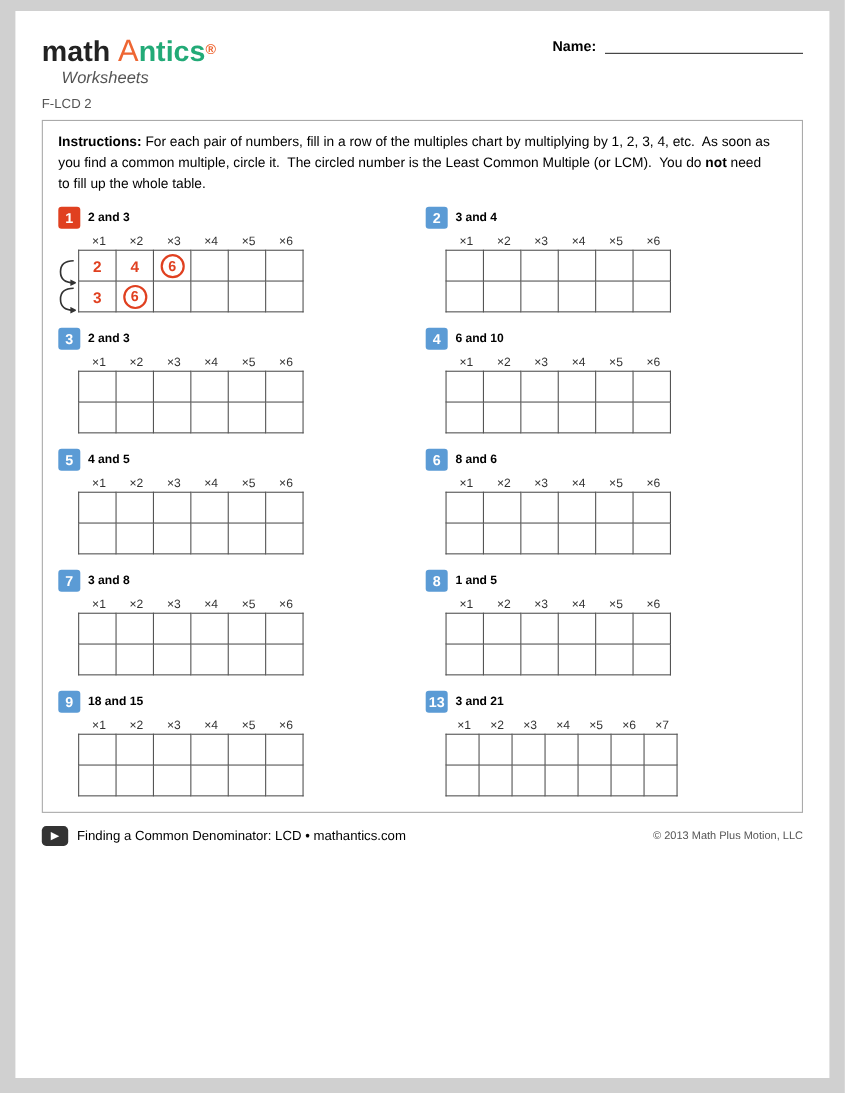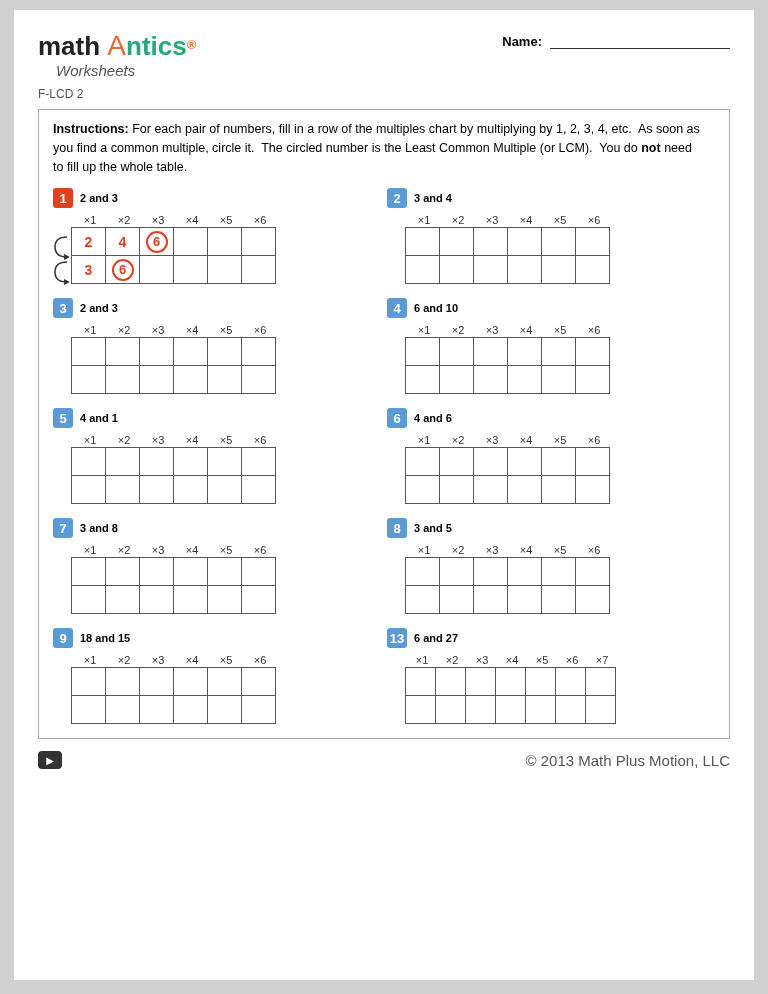--- a/index.html
+++ b/index.html
@@ -140,21 +140,21 @@
       background: #333;
       color: white;
       border-radius: 4px;
       width: 24px;
       height: 18px;
       display: flex;
       align-items: center;
       justify-content: center;
       font-size: 10px;
     }
-    .footer-right { font-size: 15px; color: #555; }
+    .footer-right { font-size: 10px; color: #555; }
   </style>
 </head>
 <body>
 
 <div class="page">
 
   <div class="top-header">
     <div class="logo-area">
       <div>
         <span class="logo-math" style="font-size:26px;font-weight:bold;">math </span><span class="logo-A">A</span><span class="logo-ntics" style="font-size:26px;font-weight:bold;color:#2a7;">ntics</span><span style="font-size:13px;color:#e63;font-weight:bold;vertical-align:super;">®</span>
@@ -339,21 +339,21 @@
                   <td></td>
                 </tr>
           </tbody>
             </table>
         </div>
       </div>
 
       <div class="problem">
         <div class="problem-header">
           <div class="problem-num">5</div>
-          <div class="problem-label">4 and 1</div>
+          <div class="problem-label">4 and 5</div>
         </div>
         <div style="margin-left:18px;">
           <div class="mult-headers">
             <div class="mult-header">×1</div>
             <div class="mult-header">×2</div>
             <div class="mult-header">×3</div>
             <div class="mult-header">×4</div>
             <div class="mult-header">×5</div>
             <div class="mult-header">×6</div>
           </div>
@@ -376,21 +376,21 @@
                   <td></td>
                 </tr>
           </tbody>
             </table>
         </div>
       </div>
 
       <div class="problem">
         <div class="problem-header">
           <div class="problem-num">6</div>
-          <div class="problem-label">4 and 6</div>
+          <div class="problem-label">8 and 6</div>
         </div>
         <div style="margin-left:18px;">
           <div class="mult-headers">
             <div class="mult-header">×1</div>
             <div class="mult-header">×2</div>
             <div class="mult-header">×3</div>
             <div class="mult-header">×4</div>
             <div class="mult-header">×5</div>
             <div class="mult-header">×6</div>
           </div>
@@ -450,21 +450,21 @@
                   <td></td>
                 </tr>
           </tbody>
             </table>
         </div>
       </div>
 
       <div class="problem">
         <div class="problem-header">
           <div class="problem-num">8</div>
-          <div class="problem-label">3 and 5</div>
+          <div class="problem-label">1 and 5</div>
         </div>
         <div style="margin-left:18px;">
           <div class="mult-headers">
             <div class="mult-header">×1</div>
             <div class="mult-header">×2</div>
             <div class="mult-header">×3</div>
             <div class="mult-header">×4</div>
             <div class="mult-header">×5</div>
             <div class="mult-header">×6</div>
           </div>
@@ -524,21 +524,21 @@
                   <td></td>
                 </tr>
           </tbody>
             </table>
         </div>
       </div>
 
       <div class="problem">
         <div class="problem-header">
           <div class="problem-num">13</div>
-          <div class="problem-label">6 and 27</div>
+          <div class="problem-label">3 and 21</div>
         </div>
         <div style="margin-left:18px;">
           <div class="mult-headers">
             <div class="mult-header w7" style="width:30px;">×1</div>
             <div class="mult-header w7" style="width:30px;">×2</div>
             <div class="mult-header w7" style="width:30px;">×3</div>
             <div class="mult-header w7" style="width:30px;">×4</div>
             <div class="mult-header w7" style="width:30px;">×5</div>
             <div class="mult-header w7" style="width:30px;">×6</div>
             <div class="mult-header w7" style="width:30px;">×7</div>
@@ -567,16 +567,17 @@
             </table>
         </div>
       </div>
 
     </div>
   </div>
 
   <div class="footer">
     <div class="footer-left">
       <div class="play-btn">▶</div>
+      <span>Finding a Common Denominator: LCD • mathantics.com</span>
     </div>
     <div class="footer-right">© 2013 Math Plus Motion, LLC</div>
   </div>
 </div>
 
 </body></html>

